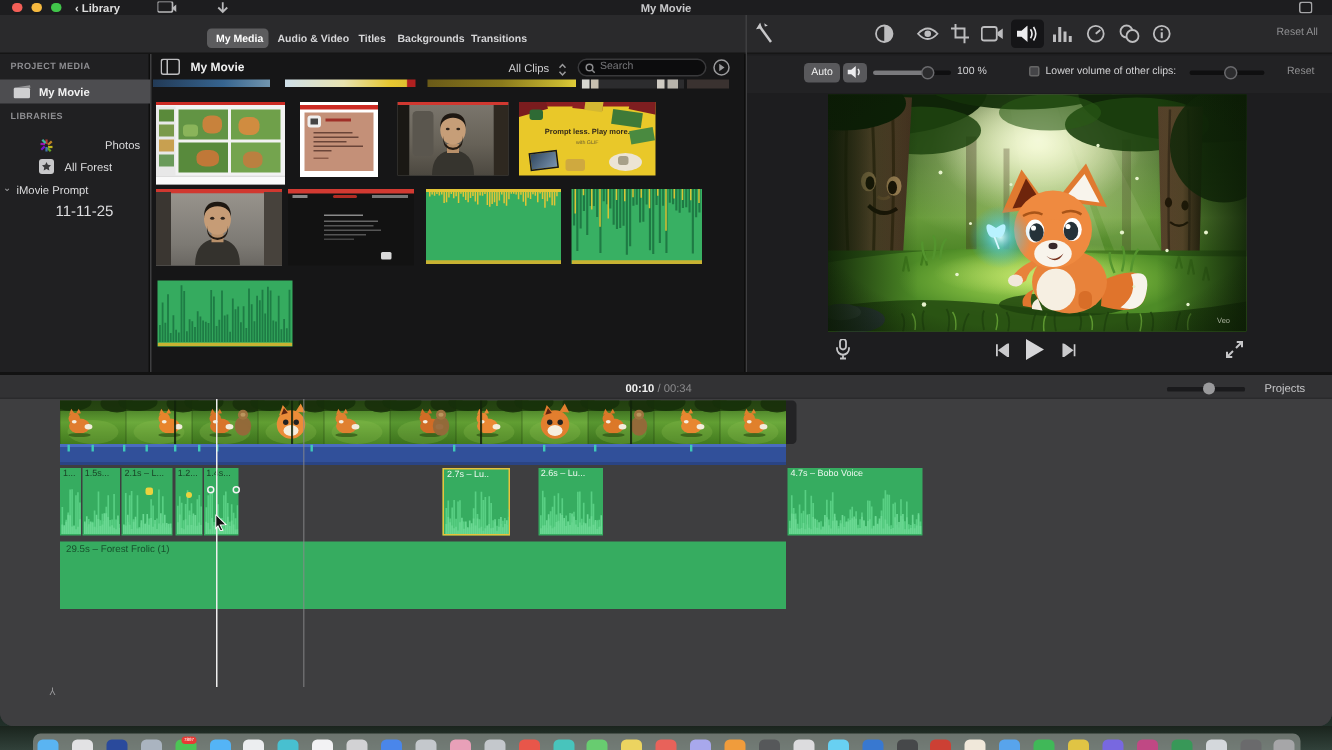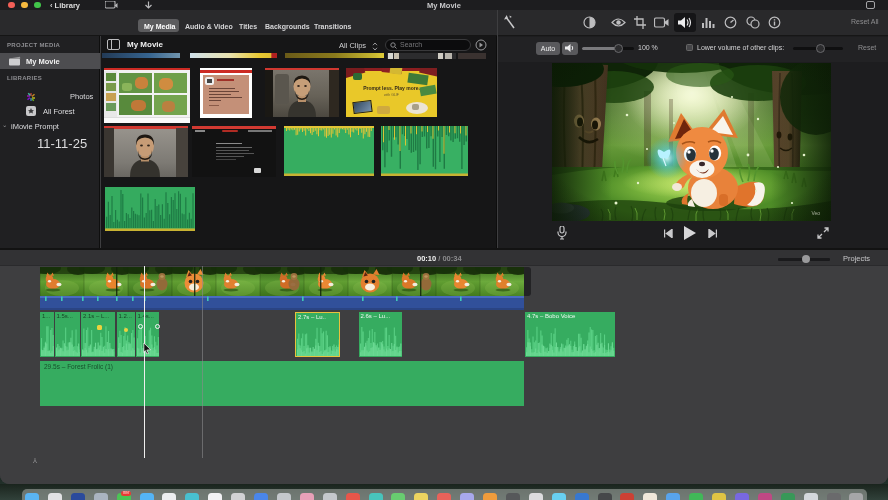--- a/index.html
+++ b/index.html
@@ -60,21 +60,21 @@
         </g>
       </svg>
 <div class="abs" style="left:43px;top:56px;font-size:7.5px;color:#dcdcde;padding-left:27px;">Photos</div>
 <svg class="abs" style="left:26px;top:70px" width="10" height="10" viewBox="0 0 10 10">
         <rect x="0" y="0" width="10" height="10" rx="2" fill="#c8c8ca"></rect>
         <path d="M5 2l0.9 1.9 2.1 0.3-1.5 1.4 0.4 2L5 6.6 3.1 7.6l0.4-2L2 4.2l2.1-0.3z" fill="#3a3a3c"></path>
       </svg>
 <div class="abs" style="left:43px;top:71px;font-size:7.5px;color:#dcdcde;">All Forest</div>
 <div class="abs" style="left:2px;top:85px;font-size:6.5px;color:#9a9a9c;">⌄</div>
 <div class="abs" style="left:11px;top:86px;font-size:7.5px;color:#dcdcde;">iMovie Prompt</div>
-<div class="abs" style="left:37px;top:100px;font-size:13px;color:#dcdcde;">11-11-25</div>
+<div class="abs" style="left:37px;top:100px;font-size:10px;color:#dcdcde;">11-11-25</div>
 </div>
 <div class="abs" style="left:101px;top:36px;width:396px;height:212px;background:#161617;border-right:1px solid #0d0d0d;">
 <svg class="abs" style="left:6px;top:3px" width="13" height="11" viewBox="0 0 13 11">
         <rect x="0.5" y="0.5" width="12" height="10" rx="1.5" fill="none" stroke="#bdbdbf" stroke-width="1"></rect>
         <line x1="4.5" y1="0.5" x2="4.5" y2="10.5" stroke="#bdbdbf" stroke-width="1"></line>
       </svg>
 <div class="abs" style="left:26px;top:4px;font-size:8px;font-weight:bold;color:#f0f0f0;">My Movie</div>
 <div class="abs" style="left:238px;top:5px;font-size:7.5px;color:#cfcfd1;">All Clips</div>
 <svg class="abs" style="left:271px;top:5.5px" width="6" height="9" viewBox="0 0 6 9">
         <path d="M1 3.2L3 1l2 2.2M1 5.8L3 8l2-2.2" stroke="#9a9a9c" stroke-width="1" fill="none"></path>
@@ -448,21 +448,21 @@
         <path d="M1 0l12 7-12 7z" fill="#d6d6d8"></path>
       </svg>
 <svg class="abs" style="left:210px;top:219px" width="9" height="9" viewBox="0 0 9 9">
         <path d="M1 0.5v8L6.5 4.5z M8.5 0.5v8" stroke="#cacacc" stroke-width="1.4" fill="#cacacc"></path>
       </svg>
 <svg class="abs" style="left:319px;top:217px" width="12" height="12" viewBox="0 0 12 12">
         <path d="M7.5 1h3.5v3.5M4.5 11H1V7.5M11 1L7 5M1 11l4-4" stroke="#c6c6c8" stroke-width="1.3" fill="none"></path>
       </svg>
 </div>
 <div class="abs" style="left:0;top:248px;width:888px;height:18px;background:#323234;border-top:2px solid #121212;border-bottom:1px solid #2a2a2c;">
-<div class="abs" style="left:417px;top:4px;font-size:7.5px;font-weight:bold;color:#f0f0f0;">00:10 <span style="color:#8a8a8c;font-weight:bold;">/ 00:34</span></div>
+<div class="abs" style="left:417px;top:4px;font-size:7.5px;font-weight:bold;color:#f0f0f0;">00:10 <span style="color:#8a8a8c;font-weight:normal;">/ 00:34</span></div>
 <div class="abs" style="left:778px;top:8px;width:52px;height:2.5px;background:#1a1a1c;border-radius:1px;"></div>
 <div class="abs" style="left:802px;top:5px;width:8px;height:8px;border-radius:50%;background:#9a9a9c;"></div>
 <div class="abs" style="left:843px;top:4px;font-size:7.5px;color:#c6c6c8;">Projects</div>
 </div>
 <div class="abs" style="left:0;top:266px;width:888px;height:218px;background:#3e3e40;">
 <svg class="abs" style="left:40px;top:1px" width="484" height="29" viewBox="0 0 484 29">
 <defs>
 <linearGradient id="fgr0" x1="0" y1="0" x2="0" y2="1">
             <stop offset="0" stop-color="#33601a"></stop>
             <stop offset="0.5" stop-color="#619e32"></stop>

